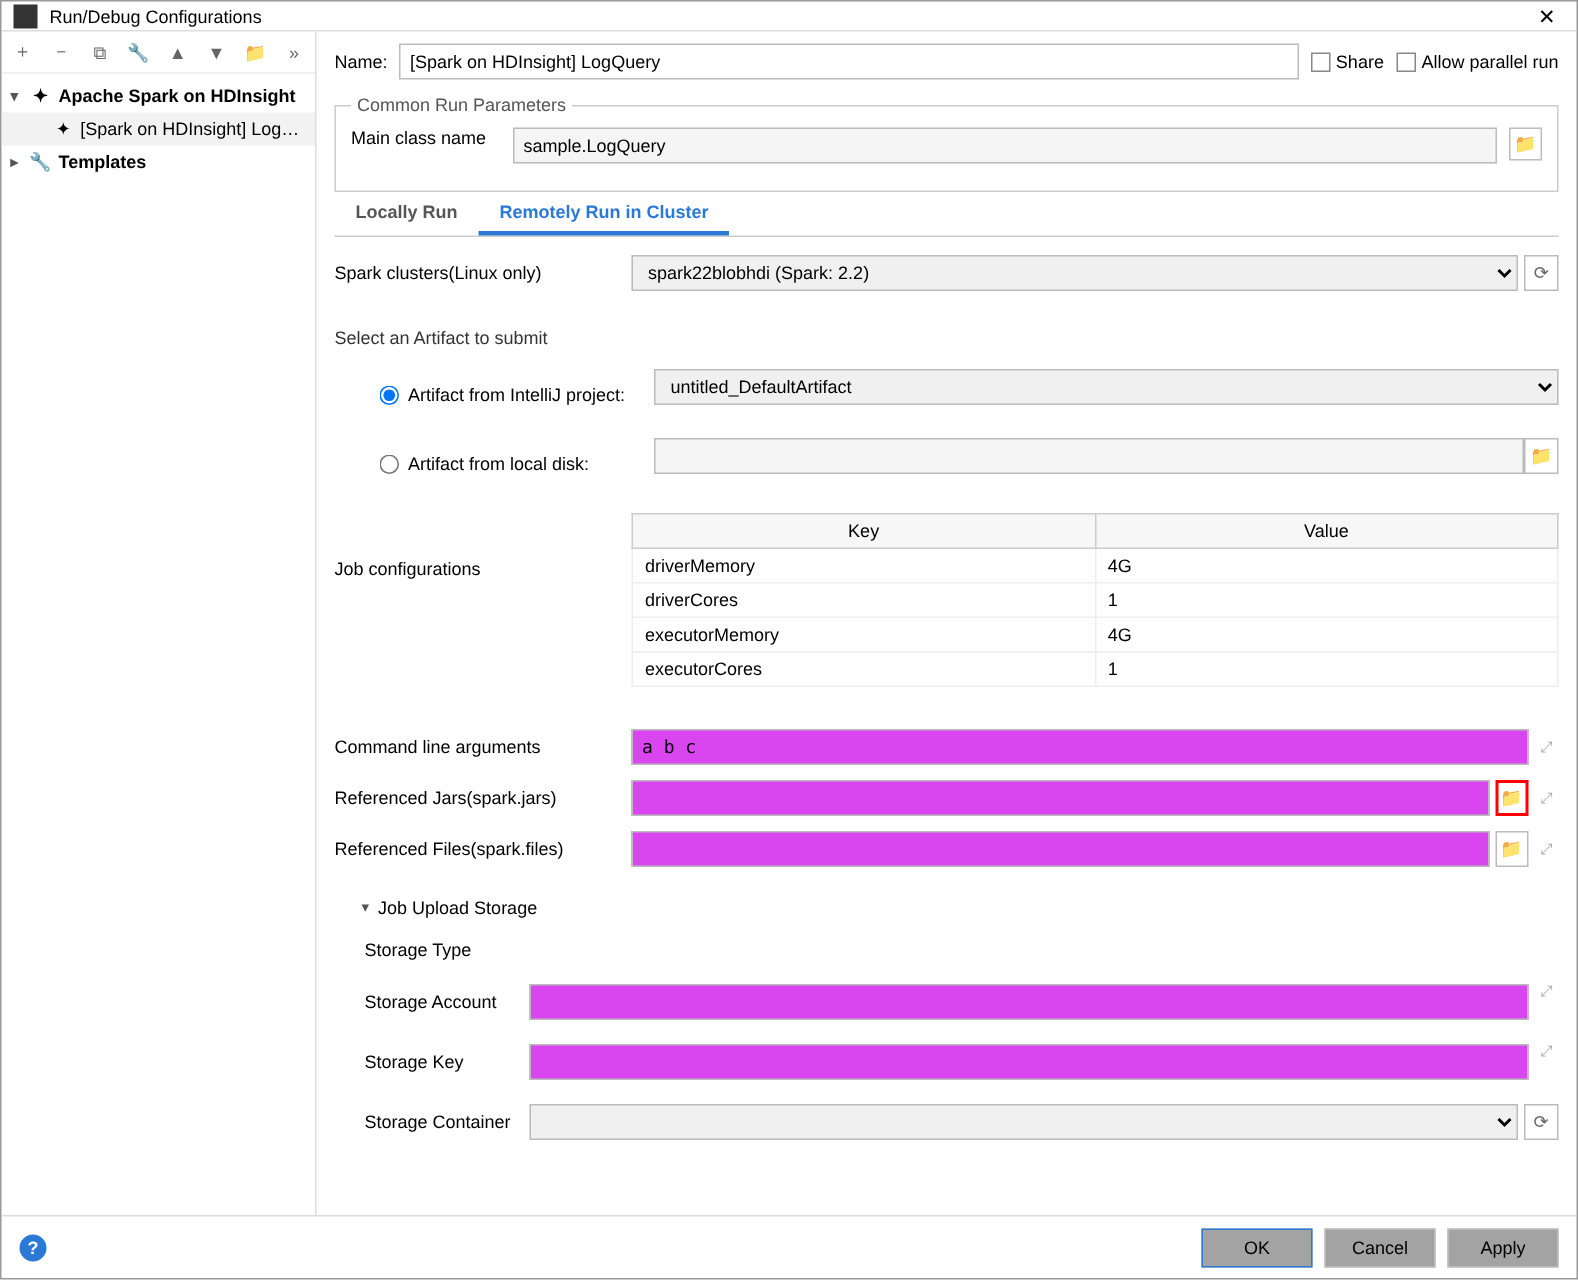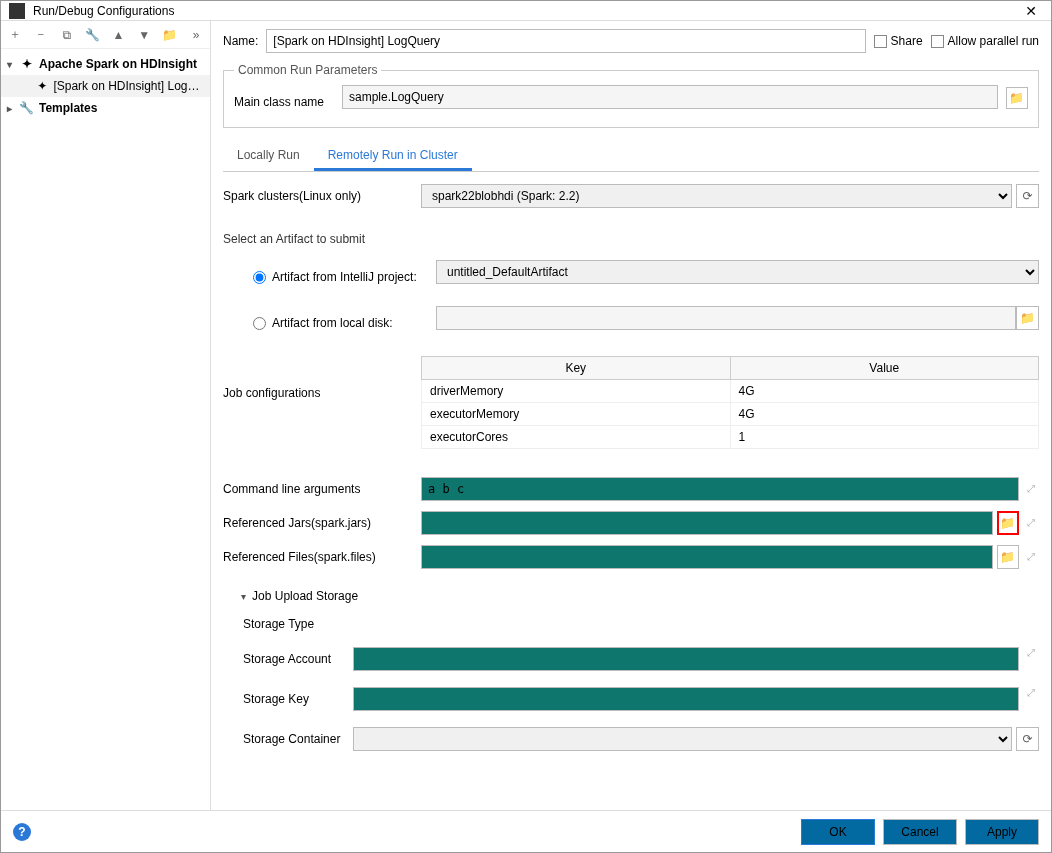--- a/index.html
+++ b/index.html
@@ -15,34 +15,34 @@
 .tree { flex: 1; padding: 4px 0; }
 .tree-row { display: flex; align-items: center; height: 22px; padding: 0 6px; cursor: pointer; }
 .tree-row.bold { font-weight: bold; }
 .tree-row .arrow { width: 12px; font-size: 10px; color: #555; }
 .tree-row .ticon { width: 16px; height: 16px; margin-right: 4px; display: flex; align-items: center; justify-content: center; }
 .content { flex: 1; padding: 8px 12px; overflow: auto; display: flex; flex-direction: column; }
 .name-row { display: flex; align-items: center; margin-bottom: 10px; gap: 8px; }
 .name-row input[type=text] { flex: 1; height: 24px; border: 1px solid #bbb; padding: 0 6px; }
 .chk { display: flex; align-items: center; gap: 4px; }
 .chk .box { width: 13px; height: 13px; border: 1px solid #888; }
-.fieldset { border: 1px solid #ccc; padding: 8px 10px 18px; margin-bottom: 14px; }
+.fieldset { border: 1px solid #ccc; padding: 8px 10px 18px; margin-bottom: 0; }
 .fieldset legend { padding: 0 4px; color: #555; }
-.frow { display: flex; align-items: flex-end; gap: 8px; }
+.frow { display: flex; align-items: flex-start; gap: 8px; }
 .frow label { width: 100px; }
 .frow input.tx { flex: 1; height: 24px; border: 1px solid #bbb; padding: 0 6px; background: #f5f5f5; }
 .folder-icon { width: 22px; height: 22px; border: 1px solid #bbb; display: flex; align-items: center; justify-content: center; color: #999; cursor: pointer; }
 .tabs { display: flex; border-bottom: 1px solid #ccc; margin-bottom: 12px; }
-.tab { padding: 6px 14px; cursor: pointer; color: #555; }
+.tab { padding: 6px 14px; cursor: pointer; color: #555; font-weight: bold; }
 .tab.active { color: #2b79d7; border-bottom: 3px solid #2b79d7; }
 .form-row { display: flex; align-items: center; margin-bottom: 10px; gap: 8px; }
 .form-row .lbl { width: 190px; }
 .form-row .ctrl { flex: 1; display: flex; align-items: center; gap: 4px; }
 select.sel, input.inp { width: 100%; height: 24px; border: 1px solid #bbb; padding: 0 6px; background: #f0f0f0; }
-input.inp.white { background: #0f766e; }
+input.inp.white { background: #d946ef; }
 .icon-btn { width: 24px; height: 24px; border: 1px solid #bbb; display: flex; align-items: center; justify-content: center; cursor: pointer; color: #666; }
 .section-label { margin: 14px 0 8px; color: #333; }
 .radio-row { display: flex; align-items: flex-end; margin: 6px 0; }
 .radio-row .indent { width: 30px; }
 .radio-row input[type=radio] { margin-right: 6px; }
 .radio-row .rlabel { width: 164px; }
 .radio-row .rctrl { flex: 1; }
 .jobtable { border: 1px solid #ccc; width: 100%; border-collapse: collapse; }
 .jobtable th { background: #f7f7f7; border: 1px solid #ccc; padding: 4px; font-weight: normal; text-align: center; }
 .jobtable td { border: 1px solid #eee; padding: 4px 8px; }
@@ -50,21 +50,21 @@
 .collapsible { display: flex; align-items: center; gap: 6px; margin: 10px 0 6px; cursor: pointer; }
 .collapsible .tri { font-size: 10px; color: #555; }
 .storage-row { display: flex; align-items: center; margin: 8px 0; }
 .storage-row .slbl { width: 130px; padding-left: 20px; }
 .storage-row .sctrl { flex: 1; display: flex; gap: 4px; }
 .expand-icon { color: #aaa; font-size: 10px; padding: 0 4px; }
 .red-border { border: 2px solid red !important; }
 .footer { height: 42px; border-top: 1px solid #ddd; display: flex; align-items: center; padding: 0 12px; gap: 8px; }
 .footer .help { width: 18px; height: 18px; border-radius: 50%; background: #2b79d7; color: #fff; display: flex; align-items: center; justify-content: center; font-weight: bold; cursor: pointer; }
 .footer .spacer { flex: 1; }
-.footer button { width: 74px; height: 26px; border: 1px solid #bbb; background: #0369a1; cursor: pointer; }
+.footer button { width: 74px; height: 26px; border: 1px solid #bbb; background: #a3a3a3; cursor: pointer; }
 .footer button.primary { border: 1px solid #2b79d7; }
 </style>
 </head>
 <body>
 
 <div class="titlebar">
   <div class="icon"></div>
   <div class="title">Run/Debug Configurations</div>
   <div class="close">✕</div>
 </div>
@@ -161,20 +161,24 @@
             <th style="width:50%">Key</th>
             <th>Value</th>
           </tr>
             </thead>
           <tbody>
             <tr>
                 <td>driverMemory</td>
                 <td>4G</td>
               </tr>
             <tr>
+                <td>driverCores</td>
+                <td>1</td>
+              </tr>
+            <tr>
                 <td>executorMemory</td>
                 <td>4G</td>
               </tr>
             <tr>
                 <td>executorCores</td>
                 <td>1</td>
               </tr>
           </tbody>
         </table>
       </div>

